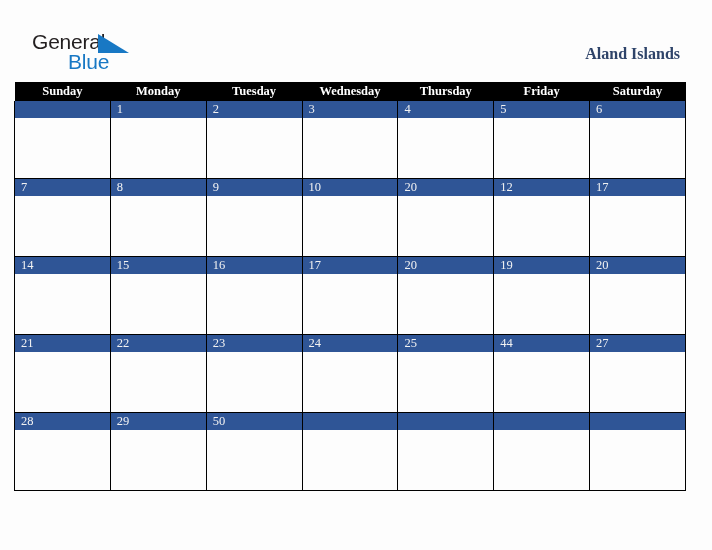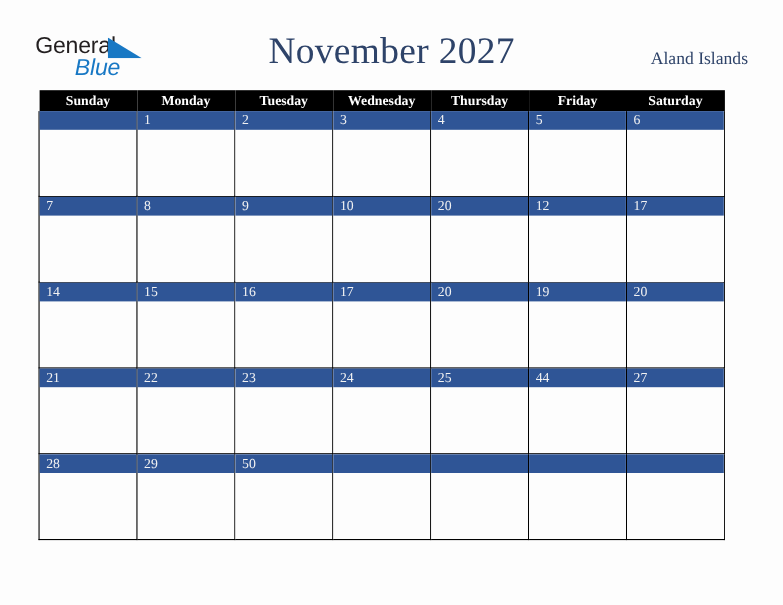--- a/index.html
+++ b/index.html
@@ -59,21 +59,20 @@
   .logo-row2 {
     position: absolute;
     left: 36px;
     top: 20px;
     font-family: "Liberation Sans", sans-serif;
     font-size: 21px;
     font-weight: 400;
     color: #1878c4;
     letter-spacing: -0.2px;
     white-space: nowrap;
-    font-style: italic;
   }
 
   .title {
     position: absolute;
     left: 0;
     top: 28px;
     width: 712px;
     text-align: center;
     font-family: "Liberation Serif", serif;
     font-size: 34px;
@@ -81,31 +80,31 @@
     color: #2e4369;
     letter-spacing: 0.3px;
   }
 
   .location {
     position: absolute;
     right: 32px;
     top: 45px;
     font-family: "Liberation Serif", serif;
     font-size: 16px;
-    font-weight: 400;
+    font-weight: 700;
     color: #2e4369;
     white-space: nowrap;
   }
 
   
   .calendar {
     position: absolute;
-    left: 35px;
+    left: 14px;
     top: 82px;
-    width: 624px;
+    width: 672px;
     border-collapse: collapse;
     table-layout: fixed;
   }
 
   .calendar th {
     background: #000000;
     color: #ffffff;
     font-family: "Liberation Serif", serif;
     font-size: 12.5px;
     font-weight: 700;
@@ -153,21 +152,20 @@
     <div class="logo">
       <span class="logo-row1">General</span>
       <span class="logo-tri">
         <svg width="31" height="19" viewBox="0 0 31 19" xmlns="http://www.w3.org/2000/svg">
           <polygon points="0,0 31,19 0,19" fill="#1878c4"></polygon>
         </svg>
       </span>
       <span class="logo-row2">Blue</span>
     </div>
 
-    <div class="title">November 2027</div>
 
     <div class="location">Aland Islands</div>
 
   </div>
 
   <table class="calendar">
     <thead>
       <tr>
         <th>Sunday</th>
         <th>Monday</th>

